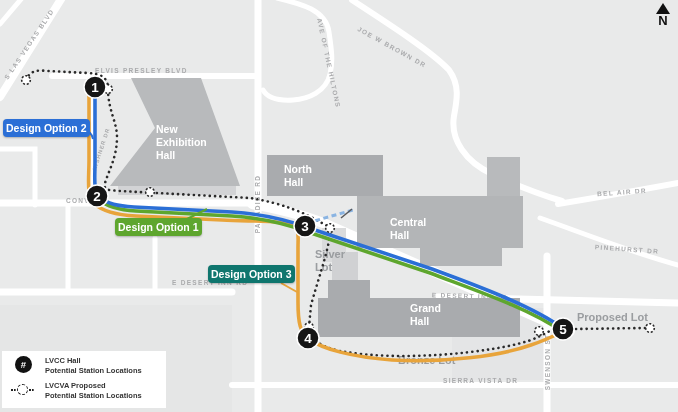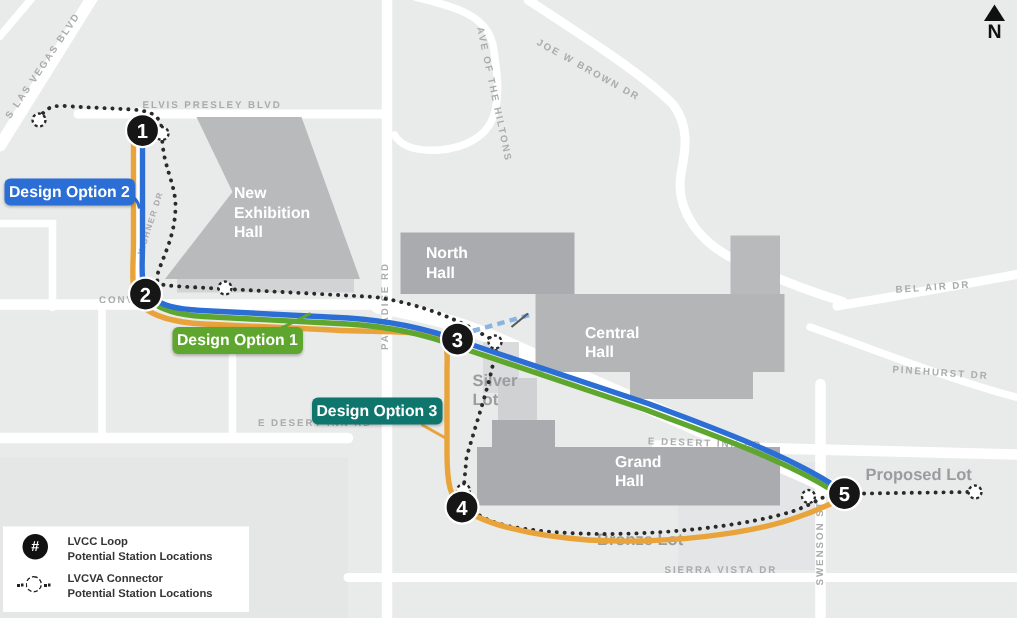--- a/index.html
+++ b/index.html
@@ -155,26 +155,26 @@
     <div class="badge" style="left:115px;top:218px;background:#5ea62e;">Design Option 1</div>
     <div class="badge" style="left:208px;top:265px;background:#0f766e;">Design Option 3</div>
 
     <div class="compass">
       <div class="tri"></div>
       <div class="n">N</div>
     </div>
 
     <div class="legend">
       <div class="loop-icon" style="left:13px;top:5px;">#</div>
-      <div class="txt" style="left:43px;top:5px;">LVCC Loop</div>
+      <div class="txt" style="left:43px;top:5px;">LVCC Hall</div>
       <div class="txt" style="left:43px;top:14.5px;">Potential Station Locations</div>
 
       <div class="lvcva-marker" style="left:9px;top:33px;">
         <span class="dash"></span>
           <span class="circ"></span>
           <span class="dash"></span>
       </div>
-      <div class="txt" style="left:43px;top:30px;">LVCVA Connector</div>
+      <div class="txt" style="left:43px;top:30px;">LVCVA Proposed</div>
       <div class="txt" style="left:43px;top:39.5px;">Potential Station Locations</div>
     </div>
   </div>
 
 </div>
 
 </body></html>

